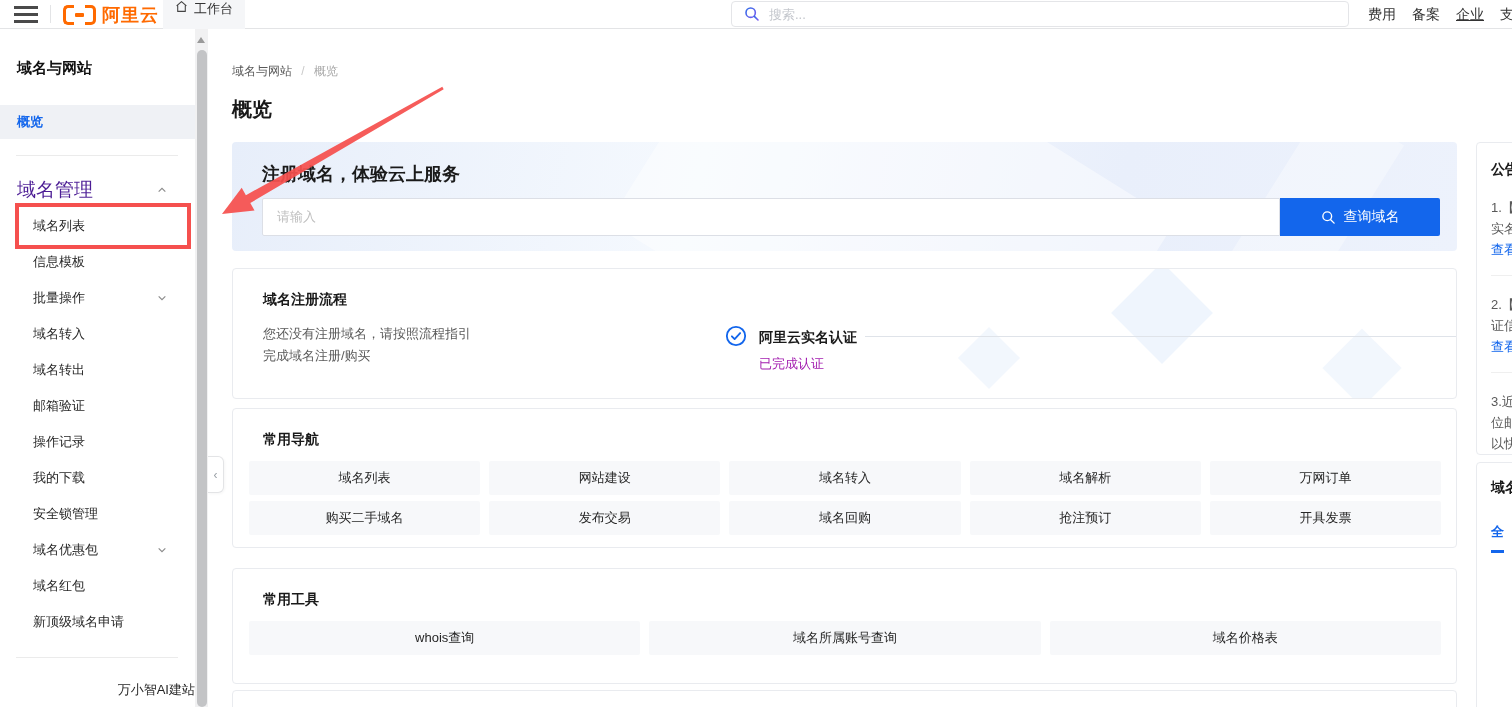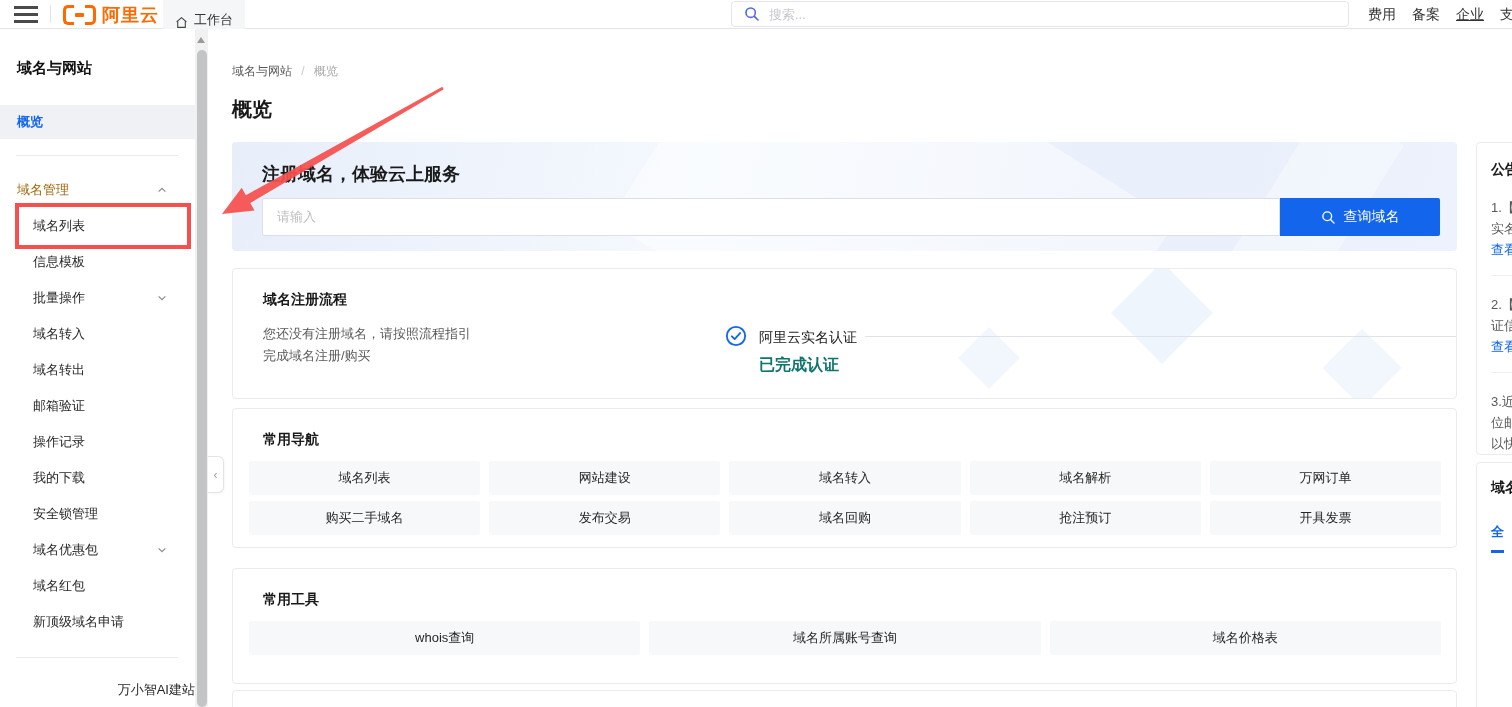--- a/index.html
+++ b/index.html
@@ -15,36 +15,36 @@
   .tb-divider { position:absolute; left:50px; top:5px; width:1px; height:18px; background:#e3e4e6; }
   .logo { position:absolute; left:63px; top:3px; height:23px; display:flex; align-items:center; }
   .logo-mark { position:relative; width:33px; height:20px; margin-right:6px; }
   .logo-mark .lb { position:absolute; left:0; top:0; width:11px; height:20px;
     border:3px solid #ff6a00; border-right:none; border-radius:5px 0 0 5px; }
   .logo-mark .rb { position:absolute; right:0; top:0; width:11px; height:20px;
     border:3px solid #ff6a00; border-left:none; border-radius:0 5px 5px 0; }
   .logo-mark .dash { position:absolute; left:12px; top:8px; width:9px; height:4px; background:#ff6a00; border-radius:1px; }
   .logo-text { font-size:18px; font-weight:bold; color:#ff6a00; letter-spacing:1px; }
   .workbench { position:absolute; left:163px; top:0; height:29px; padding:0 12px; background:#f5f6f8;
-    display:flex; align-items:flex-end; gap:6px; font-size:13px; color:#333; cursor:pointer; }
+    display:flex; align-items:flex-start; gap:6px; font-size:13px; color:#333; cursor:pointer; }
   .search-box { position:absolute; left:731px; top:1px; width:618px; height:26px; border:1px solid #e4e5e8;
     border-radius:4px; background:#fff; display:flex; align-items:center; padding-left:12px; gap:9px; }
   .search-box input { border:none; outline:none; font-size:13px; color:#a16207; width:520px; background:transparent; }
   .search-box input::placeholder { color:#c3c6cc; }
   .tb-nav { position:absolute; left:1368px; top:0; height:29px; display:flex; align-items:center; gap:16px; }
   .tb-nav .tb-item { font-size:14px; color:#333; white-space:nowrap; cursor:pointer; }
   .tb-nav .tb-item.underlined { text-decoration:underline; }
 
   
   .sidebar { position:absolute; left:0; top:29px; width:195px; height:678px; background:#fff; z-index:5; }
   .side-title { padding:30px 0 0 17px; height:76px; font-size:15px; font-weight:bold; color:#111; }
   .side-overview { height:34px; line-height:34px; padding-left:17px; background:#eff1f5;
     color:#1366ec; font-weight:600; font-size:13px; cursor:pointer; }
   .side-div { border-top:1px solid #ebebeb; margin:16px 17px 0 16px; }
-  .side-group { margin-top:16px; height:36px; line-height:36px; padding-left:17px; font-size:13px; color:#a16207;
+  .side-group { margin-top:16px; height:36px; line-height:36px; padding-left:17px; font-size:19px; color:#4c1d95;
     position:relative; cursor:pointer; }
   .side-item { height:36px; line-height:36px; padding-left:33px; font-size:13px; color:#262626;
     position:relative; cursor:pointer; }
   .chev { position:absolute; right:28px; top:13px; width:10px; height:10px; }
   .side-div2 { border-top:1px solid #ebebeb; margin:17px 17px 0 16px; }
   .side-group2 { margin-top:14px; height:36px; line-height:36px; padding-left:17px; font-size:13px; color:#262626; cursor:pointer;text-align:right; }
 
   
   .sb-track { position:absolute; left:195px; top:29px; width:13px; height:678px; background:#f1f1f2; z-index:6; }
   .sb-up { position:absolute; left:2px; top:8px; width:0; height:0;
@@ -80,22 +80,22 @@
   .flow-card { left:232px; top:268px; width:1225px; height:131px; overflow:hidden; }
   .flow-card .deco1 { position:absolute; left:73%; top:6%; width:72px; height:72px;
     background:rgba(213,228,250,0.38); transform:rotate(45deg); }
   .flow-card .deco2 { position:absolute; left:60%; top:52%; width:44px; height:44px;
     background:rgba(213,228,250,0.30); transform:rotate(45deg); }
   .flow-card .deco3 { position:absolute; left:90%; top:55%; width:56px; height:56px;
     background:rgba(213,228,250,0.30); transform:rotate(45deg); }
   .flow-title { position:absolute; left:30px; top:22px; font-size:14px; font-weight:600; color:#1a1a1a; }
   .flow-desc { position:absolute; left:30px; top:54px; font-size:13px; color:#595959; line-height:22px; }
   .step1-icon { position:absolute; left:492px; top:56px; }
-  .step1-title { position:absolute; left:526px; top:60px; font-size:14px; font-weight:400; color:#1a1a1a; }
-  .step1-status { position:absolute; left:526px; top:86px; font-size:16px; color:#0f766e;font-weight:bold; }
+  .step1-title { position:absolute; left:526px; top:60px; font-size:14px; font-weight:700; color:#1a1a1a; }
+  .step1-status { position:absolute; left:526px; top:86px; font-size:13px; color:#a21caf; }
   .flow-line { position:absolute; left:632px; top:67px; width:690px; height:0; border-top:1px solid #dfe3e9; }
 
   .nav-card { left:232px; top:408px; width:1225px; height:140px; }
   .tools-card { left:232px; top:568px; width:1225px; height:116px; }
   .card-title { position:absolute; left:30px; top:22px; font-size:14px; font-weight:600; color:#1a1a1a; }
   .btn-row { position:absolute; left:16px; width:1192px; display:flex; gap:9px; }
   .nav-row1 { top:52px; } .nav-row2 { top:92px; } .tools-row { top:52px; }
   .gbtn { flex:1; height:34px; background:#f7f8fa; border:none; border-radius:2px; font-size:13px; color:#262626;
     cursor:pointer; display:flex; align-items:center; justify-content:center;
     font-family:"Liberation Sans","DejaVu Sans",sans-serif; }

